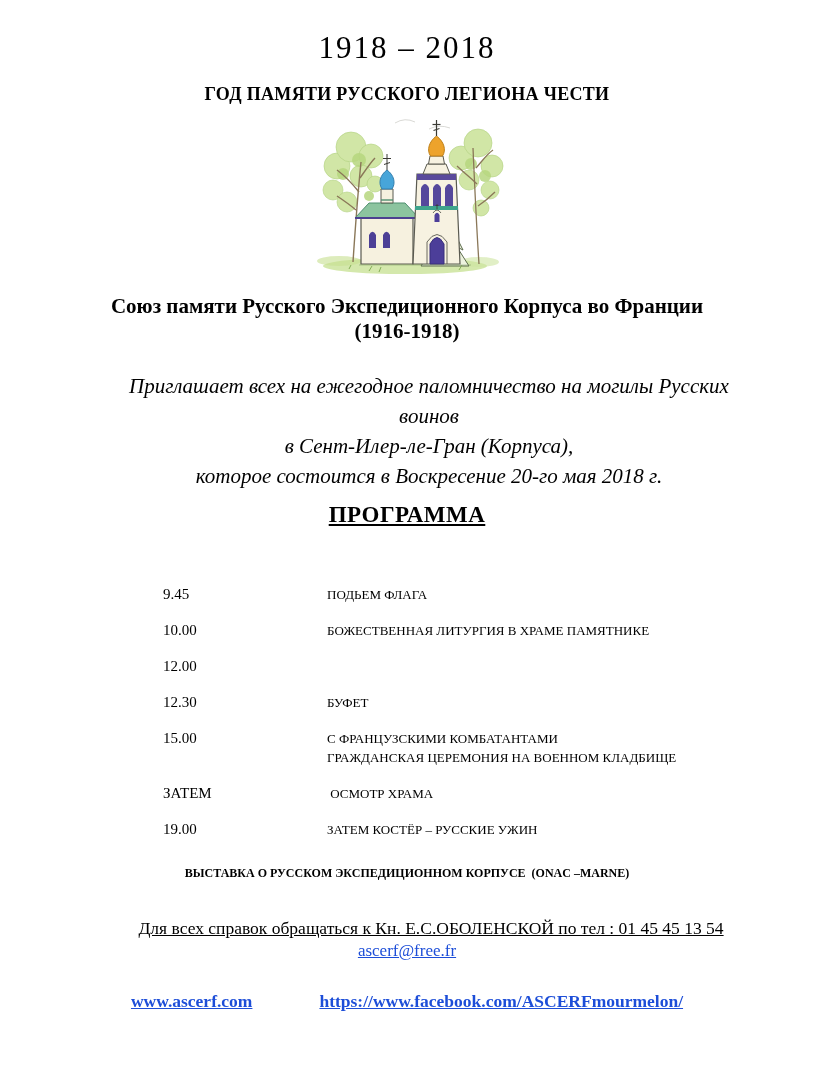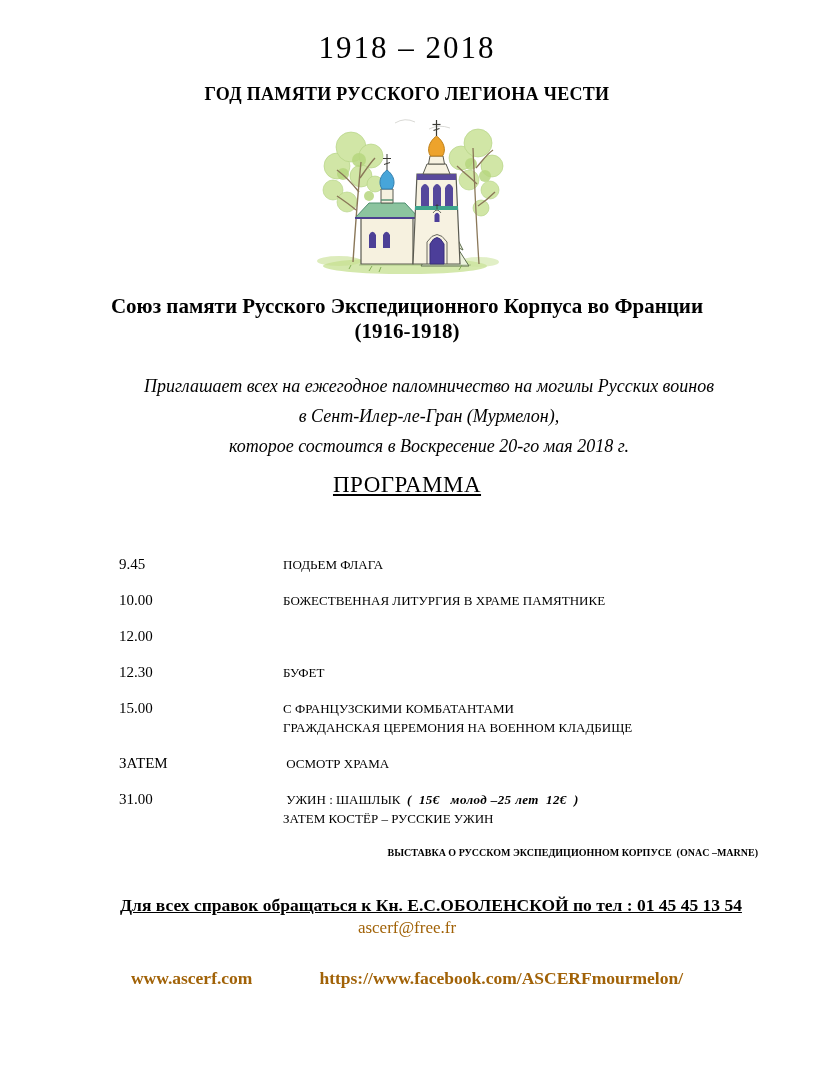--- a/index.html
+++ b/index.html
@@ -18,43 +18,43 @@
   .memorial-title {
     margin-top: 16px; font-size: 18px; font-weight: 700; line-height: 25px;
     letter-spacing: 0.3px;
   }
   .illustration-wrap { margin-top: 7px; display: flex; justify-content: center; }
 
   .org-title {
     margin-top: 14px; font-size: 21px; font-weight: 700; line-height: 25px;
   }
   .invitation {
-    margin-top: 27px; font-size: 18px; font-style: italic; line-height: 30px; padding-left: 44px;
+    margin-top: 27px; font-size: 21px; font-style: italic; line-height: 30px; padding-left: 44px;
   }
   .program-heading {
-    margin-top: 11px; font-size: 23px; font-weight: 400;
+    margin-top: 11px; font-size: 23px; font-weight: 700;
     text-decoration: underline; letter-spacing: 0.5px;
   }
 
   .schedule { margin-top: 57px; margin-left: 63px; }
-  .schedule .row { display: flex; margin-bottom: 17px; }
+  .schedule .row { display: flex; margin-bottom: 17px; margin-left: 44px; }
   .schedule .time { width: 164px; flex: 0 0 164px; font-size: 15px; line-height: 19px; }
   .schedule .desc { font-size: 13px; line-height: 19px; }
   .schedule .desc-line { white-space: pre-wrap; }
   .schedule .price { font-weight: 700; font-style: italic; letter-spacing: 0.4px; }
 
   .exhibition {
-    margin-top: 19px; font-size: 10px; font-weight: 700; white-space: pre-wrap; text-align: right;
+    margin-top: 27px; font-size: 12px; font-weight: 700; white-space: pre-wrap;
   }
   .contact-line {
-    margin-top: 36px; font-size: 17.5px; font-weight: 700;
+    margin-top: 36px; font-size: 17.5px; font-weight: 400;
     text-decoration: underline; line-height: 22px; margin-left: 48px;
   }
   .email-line { margin-top: 1px; font-size: 17px; line-height: 22px; }
-  a.doc-link { color: #a16207; cursor: pointer; }
+  a.doc-link { color: #1d4ed8; text-decoration: underline; cursor: pointer; }
   a.doc-link.bold { font-weight: 700; }
 
   .footer-links {
     margin-top: 29px; display: flex; justify-content: center; gap: 67px;
     font-size: 17.5px;
   }
 </style>
 </head>
 <body>
 
@@ -179,21 +179,21 @@
     </svg>
   </div>
 
   <div class="org-title center">
     <div>Союз памяти Русского Экспедиционного Корпуса во Франции</div>
     <div>(1916-1918)</div>
   </div>
 
   <div class="invitation center">
     <div>Приглашает всех на ежегодное паломничество на могилы Русских воинов</div>
-    <div>в Сент-Илер-ле-Гран (Мурмелон),</div>
+    <div>в Сент-Илер-ле-Гран (Корпуса),</div>
     <div>которое состоится в Воскресение 20-го мая 2018 г.</div>
   </div>
 
   <div class="program-heading center">ПРОГРАММА</div>
 
   <div class="schedule" id="schedule-rows">
       <div class="row">
         <div class="time">9.45</div>
         <div class="desc">
           <div class="desc-line"><span>ПОДЬЕМ ФЛАГА</span></div>
@@ -221,23 +221,22 @@
           <div class="desc-line"><span>ГРАЖДАНСКАЯ ЦЕРЕМОНИЯ НА ВОЕННОМ КЛАДБИЩЕ</span></div>
         </div>
       </div>
       <div class="row">
         <div class="time">ЗАТЕМ</div>
         <div class="desc">
           <div class="desc-line"><span> ОСМОТР ХРАМА</span></div>
         </div>
       </div>
       <div class="row">
-        <div class="time">31.00</div>
-        <div class="desc">
-          <div class="desc-line"><span> УЖИН : ШАШЛЫК  </span><span class="price">(  15€   молод –25 лет  12€  )</span></div>
+        <div class="time">19.00</div>
+        <div class="desc">
           <div class="desc-line"><span>ЗАТЕМ КОСТЁР – РУССКИЕ УЖИН</span></div>
         </div>
       </div>
     </div>
 
   <div class="exhibition center">ВЫСТАВКА О РУССКОМ ЭКСПЕДИЦИОННОМ КОРПУСЕ  (ONAC –MARNE)</div>
 
   <div class="contact-line center">Для всех справок обращаться к Кн. Е.С.ОБОЛЕНСКОЙ по тел : 01 45 45 13 54</div>
 
   <div class="email-line center">

